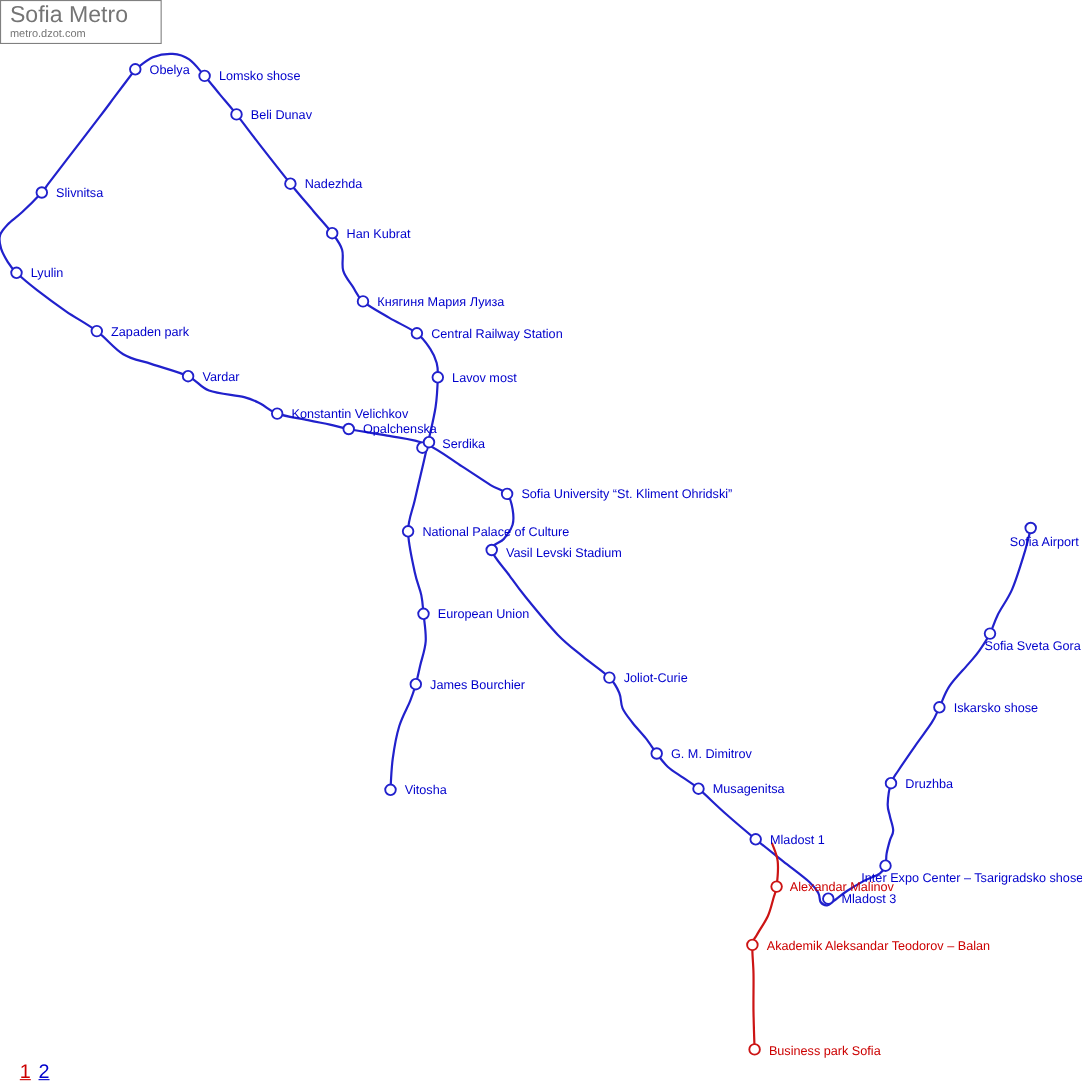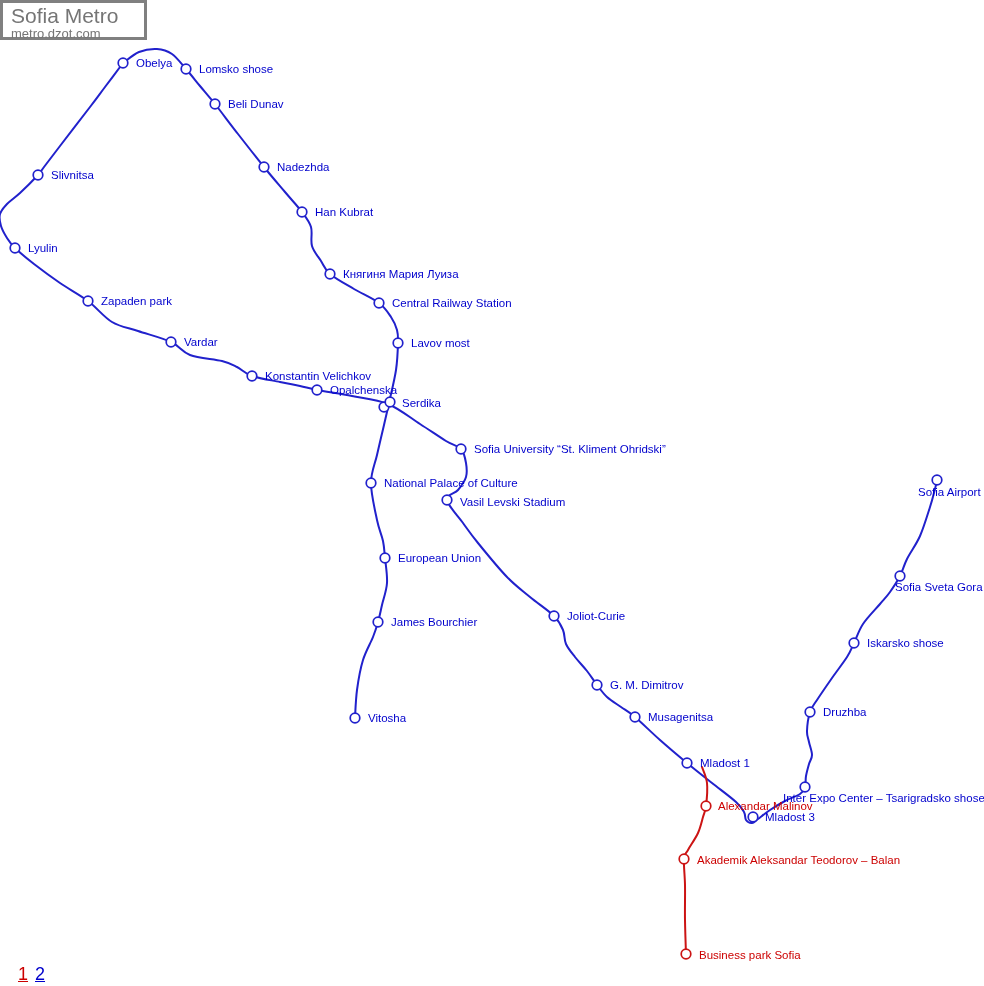--- a/index.html
+++ b/index.html
@@ -7,33 +7,33 @@
     position:relative;
     width:984px;height:986px;
     background:#ffffff;
     font-family:"Liberation Sans", sans-serif;
     overflow:hidden;
   }
   #metro-svg{position:absolute;left:0;top:0;}
   .title-box{
     position:absolute;left:0;top:0;
     width:147px;height:40px;
-    border:3px solid #0369a1;
+    border:1px solid #0369a1;
     background:#ffffff;
     box-sizing:border-box;
     padding:1px 4px 2px 8px;
     z-index:5;
   }
   .title-box .heading{
     font-size:21px;line-height:23px;
     font-weight:400;color:#757575;
     white-space:nowrap;
   }
   .title-box .subtitle{
-    font-size:13px;line-height:14px;
+    font-size:10px;line-height:14px;
     color:#757575;white-space:nowrap;
   }
   .footer-links{
     position:absolute;left:18px;top:964px;
     font-size:18px;
     z-index:5;
   }
   .footer-links a{
     text-decoration:underline;
     margin-right:7px;

